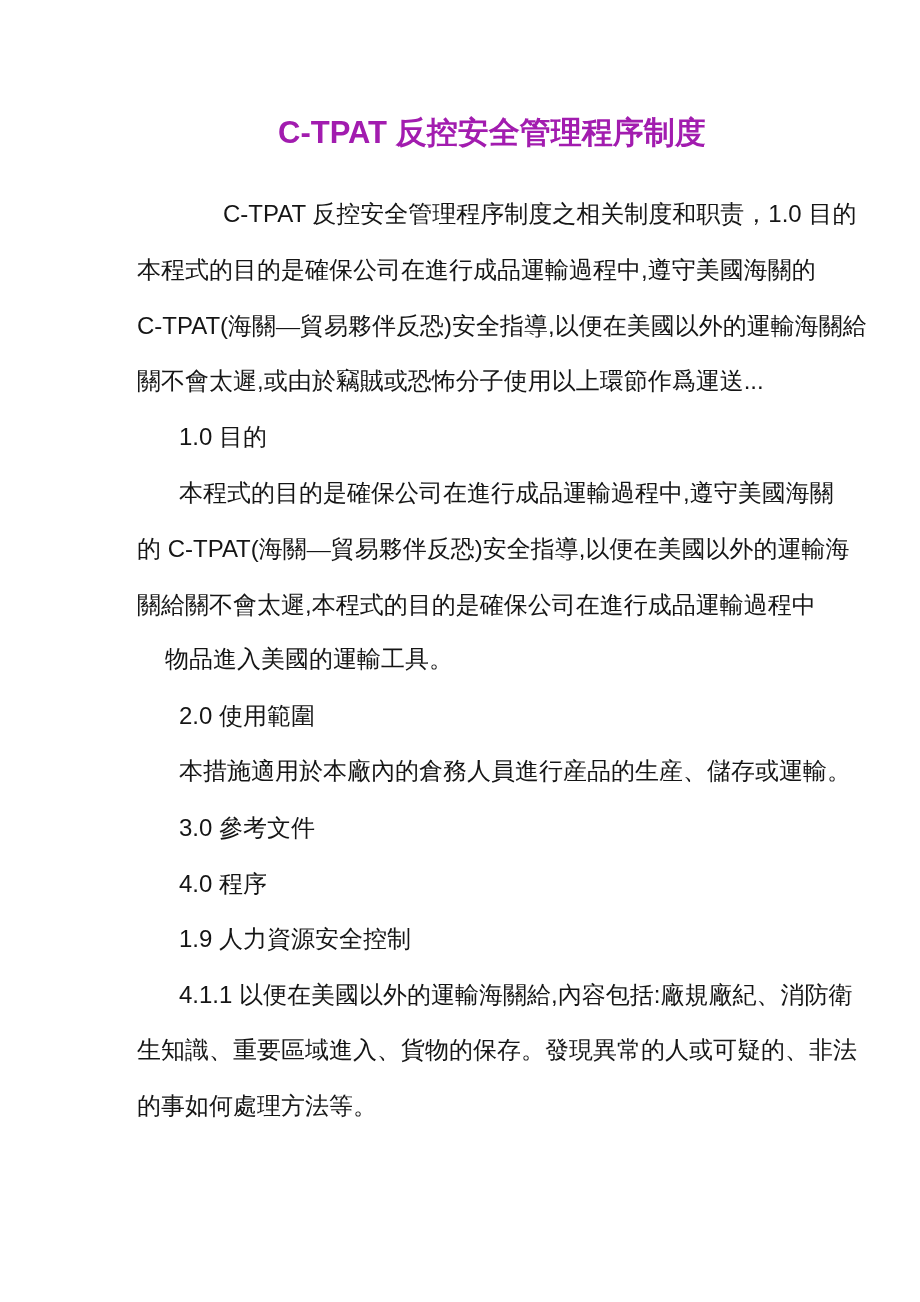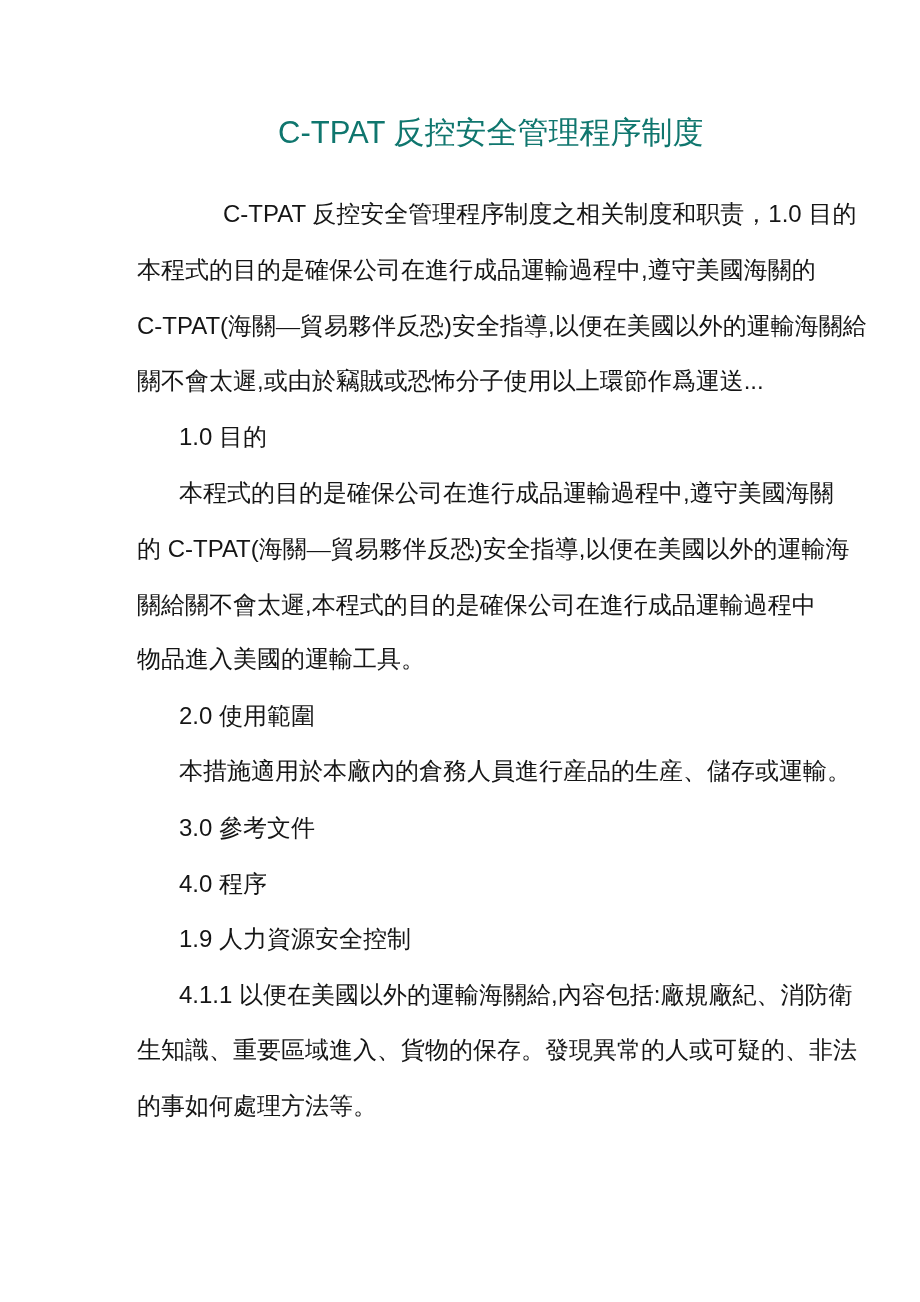--- a/index.html
+++ b/index.html
@@ -14,23 +14,23 @@
     background: #ffffff;
     overflow: hidden;
     color: #111111;
     font-family: "Liberation Serif", "DejaVu Serif", serif;
   }
   .doc-title {
     position: absolute;
     top: 112px;
     left: 278px;
     font-size: 31px;
-    font-weight: normal;
+    font-weight: bold;
     white-space: nowrap;
-    color: #0f766e;
+    color: #a21caf;
   }
   .doc-body {
     position: absolute;
     top: 186px;
     left: 137px;
     width: 680px;
   }
   .line {
     height: 55.8px;
     line-height: 55.8px;
@@ -52,21 +52,21 @@
   <div class="doc-title"><span class="lat">C-TPAT </span><span class="cjk">反控安全管理程序制度</span></div>
   <div class="doc-body">
       <div class="line" style="padding-left: 86px;"><span class="lat">C-TPAT </span><span class="cjk">反控安全管理程序制度之相关制度和职责，</span><span class="lat">1.0 </span><span class="cjk">目的</span></div>
       <div class="line" style="padding-left: 0px;"><span class="cjk">本程式的目的是確保公司在進行成品運輸過程中</span><span class="lat">,</span><span class="cjk">遵守美國海關的</span></div>
       <div class="line" style="padding-left: 0px;"><span class="lat">C-TPAT(</span><span class="cjk">海關—貿易夥伴反恐</span><span class="lat">)</span><span class="cjk">安全指導</span><span class="lat">,</span><span class="cjk">以便在美國以外的運輸海關給</span></div>
       <div class="line" style="padding-left: 0px;"><span class="cjk">關不會太遲</span><span class="lat">,</span><span class="cjk">或由於竊賊或恐怖分子使用以上環節作爲運送</span><span class="lat">...</span></div>
       <div class="line" style="padding-left: 42px;"><span class="lat">1.0 </span><span class="cjk">目的</span></div>
       <div class="line" style="padding-left: 42px;"><span class="cjk">本程式的目的是確保公司在進行成品運輸過程中</span><span class="lat">,</span><span class="cjk">遵守美國海關</span></div>
       <div class="line" style="padding-left: 0px;"><span class="cjk">的</span><span class="lat"> C-TPAT(</span><span class="cjk">海關—貿易夥伴反恐</span><span class="lat">)</span><span class="cjk">安全指導</span><span class="lat">,</span><span class="cjk">以便在美國以外的運輸海</span></div>
       <div class="line" style="padding-left: 0px;"><span class="cjk">關給關不會太遲</span><span class="lat">,</span><span class="cjk">本程式的目的是確保公司在進行成品運輸過程中</span></div>
-      <div class="line" style="padding-left: 0px;"><span class="cjk">物品進入美國的運輸工具。</span></div>
+      <div class="line" style="padding-left: 0px; margin-left: 28px;"><span class="cjk">物品進入美國的運輸工具。</span></div>
       <div class="line" style="padding-left: 42px;"><span class="lat">2.0 </span><span class="cjk">使用範圍</span></div>
       <div class="line" style="padding-left: 42px;"><span class="cjk">本措施適用於本廠內的倉務人員進行産品的生産、儲存或運輸。</span></div>
       <div class="line" style="padding-left: 42px;"><span class="lat">3.0 </span><span class="cjk">參考文件</span></div>
       <div class="line" style="padding-left: 42px;"><span class="lat">4.0 </span><span class="cjk">程序</span></div>
       <div class="line" style="padding-left: 42px;"><span class="lat">1.9 </span><span class="cjk">人力資源安全控制</span></div>
       <div class="line" style="padding-left: 42px;"><span class="lat">4.1.1 </span><span class="cjk">以便在美國以外的運輸海關給</span><span class="lat">,</span><span class="cjk">內容包括</span><span class="lat">:</span><span class="cjk">廠規廠紀、消防衛</span></div>
       <div class="line" style="padding-left: 0px;"><span class="cjk">生知識、重要區域進入、貨物的保存。發現異常的人或可疑的、非法</span></div>
       <div class="line" style="padding-left: 0px;"><span class="cjk">的事如何處理方法等。</span></div>
     </div>
 </div>

